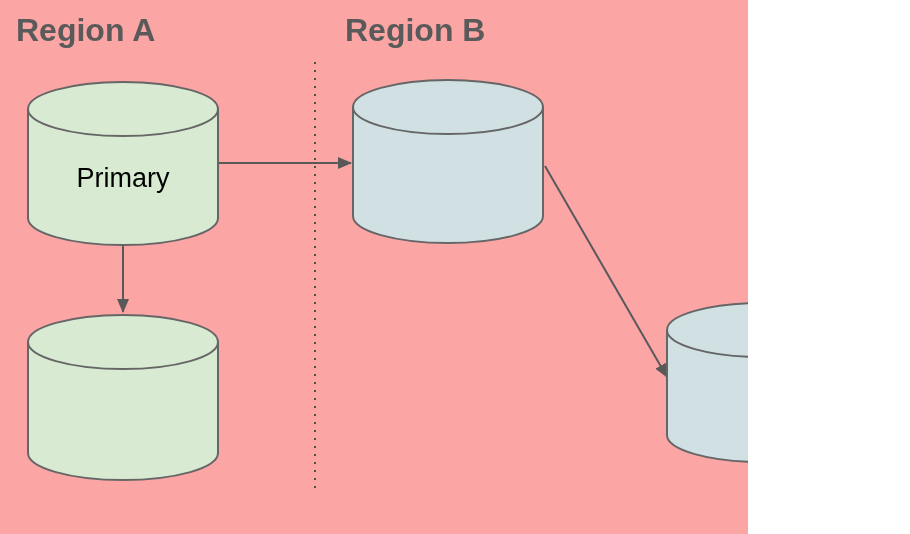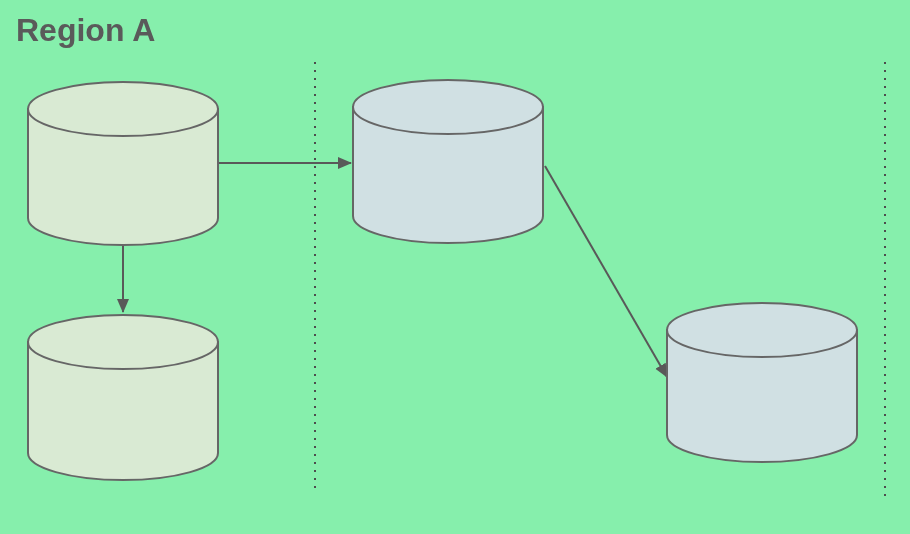--- a/index.html
+++ b/index.html
@@ -3,23 +3,23 @@
 <meta charset="utf-8">
 <style>
   html, body {
     margin: 0;
     padding: 0;
     background: #ffffff;
     font-family: "Liberation Sans", sans-serif;
   }
   #canvas {
     position: relative;
-    width: 910px;
+    width: 748px;
     height: 534px;
-    background: #86efac;
+    background: #fca5a5;
     overflow: hidden;
   }
   #shapes {
     position: absolute;
     left: 0;
     top: 0;
   }
   .region-label {
     position: absolute;
     top: 12px;
@@ -79,15 +79,17 @@
       <ellipse class="cyl" cx="448" cy="107" rx="95" ry="27" stroke="#666666" fill="#d0e0e3"></ellipse>
     </g>
 
     <g>
       <path class="cyl" d="M667,330 V435 A95,27 0 0 0 857,435 V330 Z" stroke="#666666" fill="#d0e0e3"></path>
       <ellipse class="cyl" cx="762" cy="330" rx="95" ry="27" stroke="#666666" fill="#d0e0e3"></ellipse>
     </g>
   </svg>
 
   <div id="region-a-label" class="region-label">Region A</div>
+  <div id="region-b-label" class="region-label">Region B</div>
 
+  <div id="primary-label" class="node-label">Primary</div>
 
 </div>
 
 </body></html>

